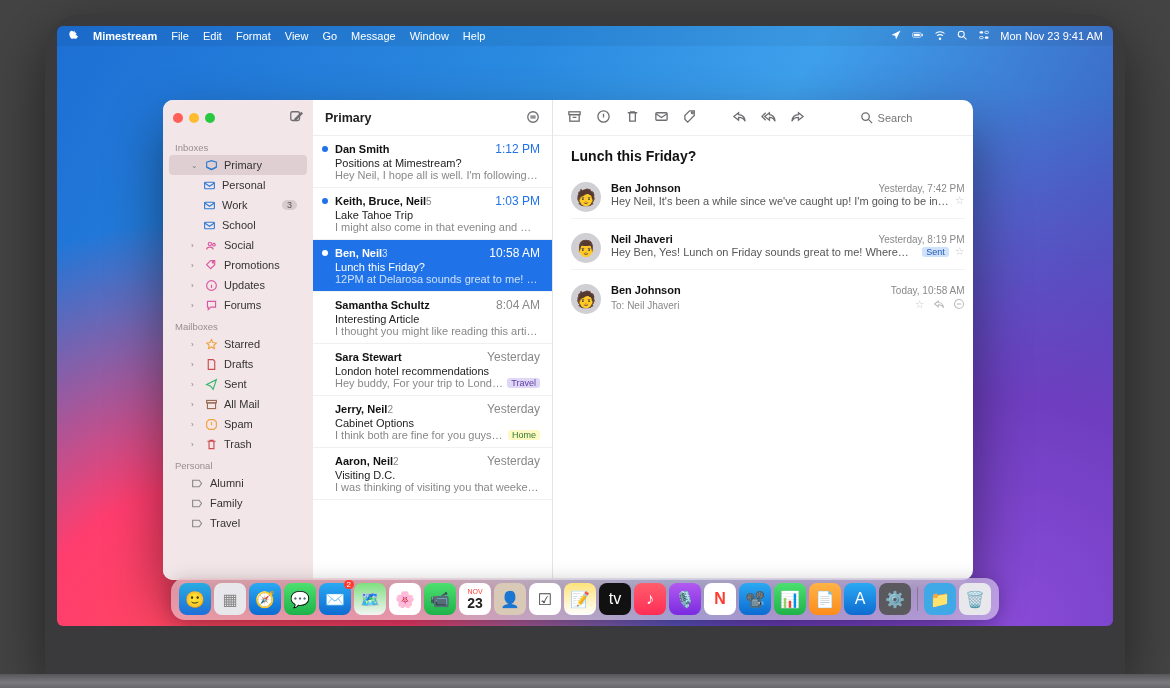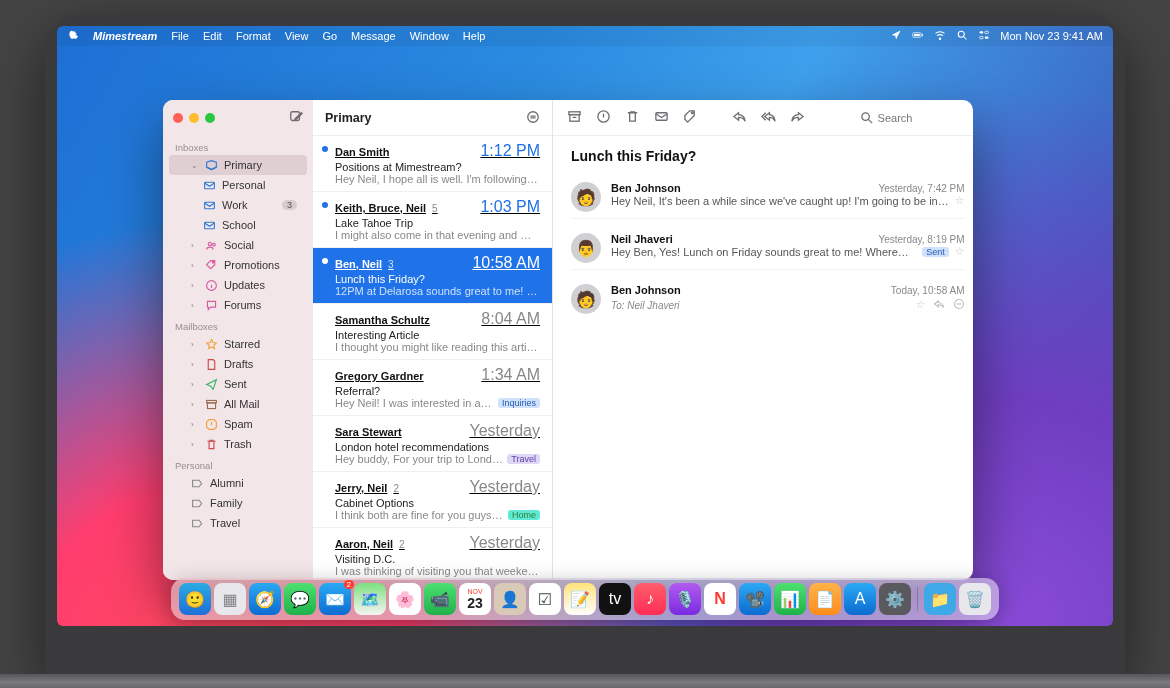--- a/index.html
+++ b/index.html
@@ -29,21 +29,21 @@
     background:
       radial-gradient(circle at 15% 110%, #ff4b5c 0%, #ff3d6e 18%, transparent 42%),
       radial-gradient(circle at 90% 100%, #8a4bd8 0%, #6f3ec0 20%, transparent 48%),
       linear-gradient(120deg,#1d6fd4 0%,#2a8ae0 35%,#3ea0ec 55%,#3b3fa8 100%);
   }
   
   .menubar{
     height:20px; display:flex; align-items:center; color:#fff; font-size:11px;
     padding:0 10px; gap:14px; background: rgba(0,0,0,.05);
   }
-  .menubar .app{font-weight:600;font-style:italic;}
+  .menubar .app{font-weight:600;}
   .menubar .spacer{flex:1;}
   .menubar .status{display:flex; gap:10px; align-items:center;}
   .menubar svg{width:12px;height:12px;fill:#fff;}
   
   .window{
     position:absolute; left:106px; top:74px; width:810px; height:480px;
     background:#fff; border-radius:10px; overflow:hidden;
     box-shadow:0 25px 55px rgba(0,0,0,.45);
     display:grid; grid-template-columns:150px 240px 1fr;
   }
@@ -74,36 +74,36 @@
   
   .mlist{border-right:1px solid #e4e4e6; display:flex; flex-direction:column; font-size:11px;}
   .ml-head{height:36px; display:flex; align-items:center; padding:0 12px; border-bottom:1px solid #eee;}
   .ml-head .title{font-weight:600; font-size:12.5px; color:#222;}
   .ml-head .sp{flex:1;}
   .ml-body{flex:1; overflow:hidden;}
   .msg{padding:6px 12px 6px 22px; border-bottom:1px solid #f0f0f0; position:relative; cursor:pointer;}
   .msg.sel{background:#1f72e8;color:#fff;}
   .msg .dot{position:absolute;left:9px;top:10px;width:6px;height:6px;border-radius:50%;background:#1f72e8;}
   .msg.sel .dot{background:#fff;}
-  .msg .row1{display:flex;align-items:baseline;gap:6px;text-decoration:underline;}
+  .msg .row1{display:flex;align-items:baseline;}
   .msg .from{font-weight:600;color:#111;}
   .msg.sel .from{color:#fff;}
   .msg .count{color:#888;font-size:10px;}
   .msg.sel .count{color:#cde1fb;}
-  .msg .time{margin-left:auto;color:#1f72e8;font-size:16px;}
+  .msg .time{margin-left:auto;color:#1f72e8;font-size:12px;}
   .msg.sel .time{color:#fff;}
   .msg .time.gray{color:#888;}
   .msg .subj{color:#222;margin-top:1px;}
   .msg.sel .subj{color:#fff;}
   .msg .prev{color:#888;white-space:nowrap;overflow:hidden;text-overflow:ellipsis;display:flex;align-items:center;gap:4px;}
   .msg.sel .prev{color:#cde1fb;}
   .tag{font-size:9px;padding:0 4px;border-radius:3px;}
   .tag-inq{background:#cfe1fb;color:#245bb2;}
   .tag-trv{background:#e0d6f6;color:#5b3fa6;}
-  .tag-home{background:#5eead4;color:#2e7c33;}
+  .tag-home{background:#fef9c3;color:#2e7c33;}
   
   .detail{display:flex;flex-direction:column;font-size:11px;}
   .toolbar{height:36px;display:flex;align-items:center;gap:14px;padding:7px 14px;border-bottom:1px solid #eee;color:#6e6e72;}
   .toolbar svg{width:15px;height:15px;stroke:#6e6e72;fill:none;stroke-width:1.4;cursor:pointer;}
   .toolbar .gap{width:6px;}
   .toolbar .search{margin-left:auto;display:flex;align-items:center;gap:4px;color:#999;width:110px;}
   .toolbar .search input{border:none;outline:none;font-size:11px;width:80px;color:#444;}
   .d-body{padding:12px 18px 8px;flex:1;overflow:auto;display:flex;flex-direction:column;gap:8px;}
   .d-subject{font-weight:700;font-size:14px;color:#111;margin-bottom:4px;}
   .thread-item{display:flex;gap:10px;padding:6px 0;border-bottom:1px solid #f2f2f2;}
@@ -407,31 +407,20 @@
                 <span class="from">Samantha Schultz</span>
                 <span class="time gray">8:04 AM</span>
               </div>
               <div class="subj">Interesting Article</div>
               <div class="prev">
                 <span style="flex:1;overflow:hidden;text-overflow:ellipsis">I thought you might like reading this artic…</span>
               </div>
             </div>
             <div class="msg">
               <div class="row1">
-                <span class="from">Gregory Gardner</span>
-                <span class="time gray">1:34 AM</span>
-              </div>
-              <div class="subj">Referral?</div>
-              <div class="prev">
-                <span style="flex:1;overflow:hidden;text-overflow:ellipsis">Hey Neil! I was interested in a…</span>
-                <span class="tag tag-inq">Inquiries</span>
-              </div>
-            </div>
-            <div class="msg">
-              <div class="row1">
                 <span class="from">Sara Stewart</span>
                 <span class="time gray">Yesterday</span>
               </div>
               <div class="subj">London hotel recommendations</div>
               <div class="prev">
                 <span style="flex:1;overflow:hidden;text-overflow:ellipsis">Hey buddy, For your trip to Lond…</span>
                 <span class="tag tag-trv">Travel</span>
               </div>
             </div>
             <div class="msg">
@@ -533,21 +522,21 @@
             </div>
           </div>
 
           <div class="thread-item" style="border-bottom:none;">
             <div class="avatar">🧑</div>
             <div class="ti-main">
               <div class="ti-head">
                 <span class="nm">Ben Johnson</span>
                 <span class="when">Today, 10:58 AM</span>
               </div>
-              <div class="ti-head" style="margin-top:2px;font-style:italic;">
+              <div class="ti-head" style="margin-top:2px;">
                 <span class="to-line"><span>To:</span>&nbsp;<span>Neil Jhaveri</span></span>
                 <span style="margin-left:auto" class="ti-actions">
                   <span class="star">☆</span>
                   <span><svg viewBox="0 0 16 16">
                         <path d="M7 4L2 8l5 4V9c4 0 6 2 7 4 0-4-3-7-7-7z"></path>
                       </svg></span>
                   <span><svg viewBox="0 0 16 16">
                         <circle cx="8" cy="8" r="6"></circle>
                         <path d="M5 8h6"></path>
                       </svg></span>

